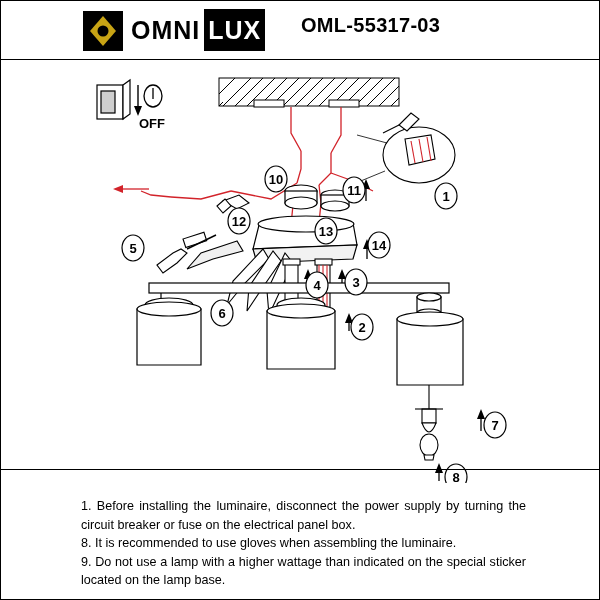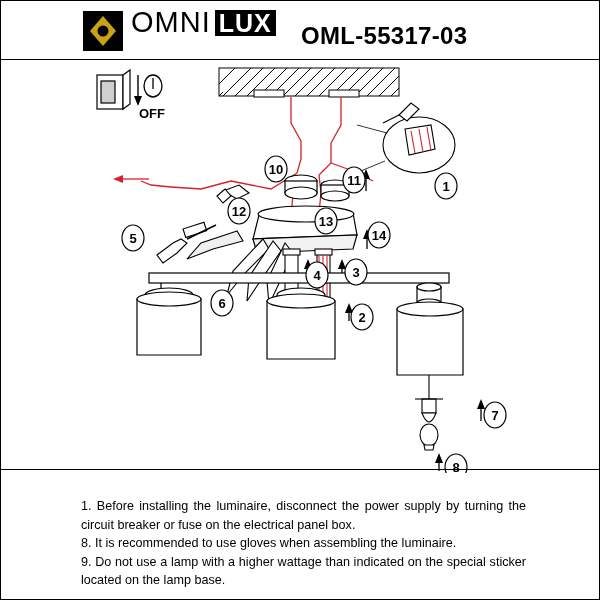--- a/index.html
+++ b/index.html
@@ -35,60 +35,59 @@
     left: 82px; top: 10px;
     width: 40px; height: 40px;
   }
   .brand-text {
     position: absolute;
     left: 130px; top: 8px;
     width: 160px;
     height: 44px;
   }
   .brand-omni {
-    font-size: 29px;
-    font-weight: normal;
+    font-size: 25px;
+    font-weight: bold;
     letter-spacing: 1px;
     line-height: 26px;
     display: inline-block;
   }
   .brand-lux {
     font-size: 25px;
     font-weight: bold;
     letter-spacing: 1px;
     line-height: 26px;
     display: inline-block;
     background: #000000;
     color: #ffffff;
-    padding: 0 4px;
+    padding: 8px 4px;
     margin-left: 4px;
   }
   .brand-slogan {
     font-size: 8.5px;
     letter-spacing: 2.6px;
     margin-top: 3px;
     color: #000000;
   }
   .model-code {
     position: absolute;
     left: 300px; top: 13px;
-    font-size: 24px;
+    font-size: 20px;
     font-weight: bold;
     letter-spacing: 0.3px;
-    margin-top: 8px;
   }
   .hr-top {
     position: absolute;
     left: 0; top: 58px;
     width: 600px; height: 1px;
     background: #000000;
   }
   .diagram {
     position: absolute;
-    left: 0; top: 62px;
+    left: 0; top: 72px;
     width: 600px;
     height: 410px;
   }
   .hr-bottom {
     position: absolute;
     left: 0; top: 468px;
     width: 600px; height: 1px;
     background: #000000;
   }
   .notes {

